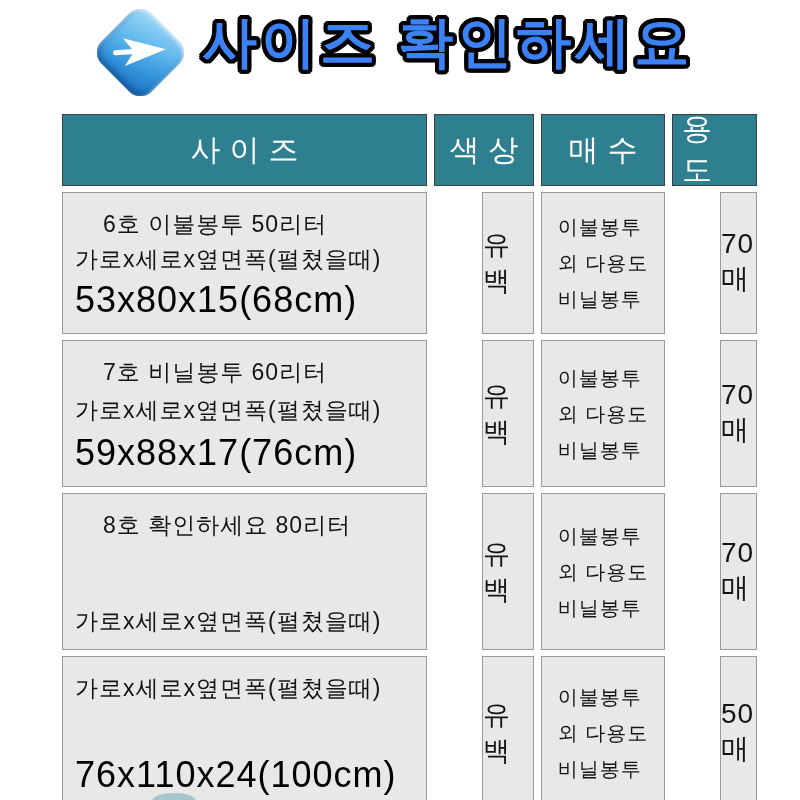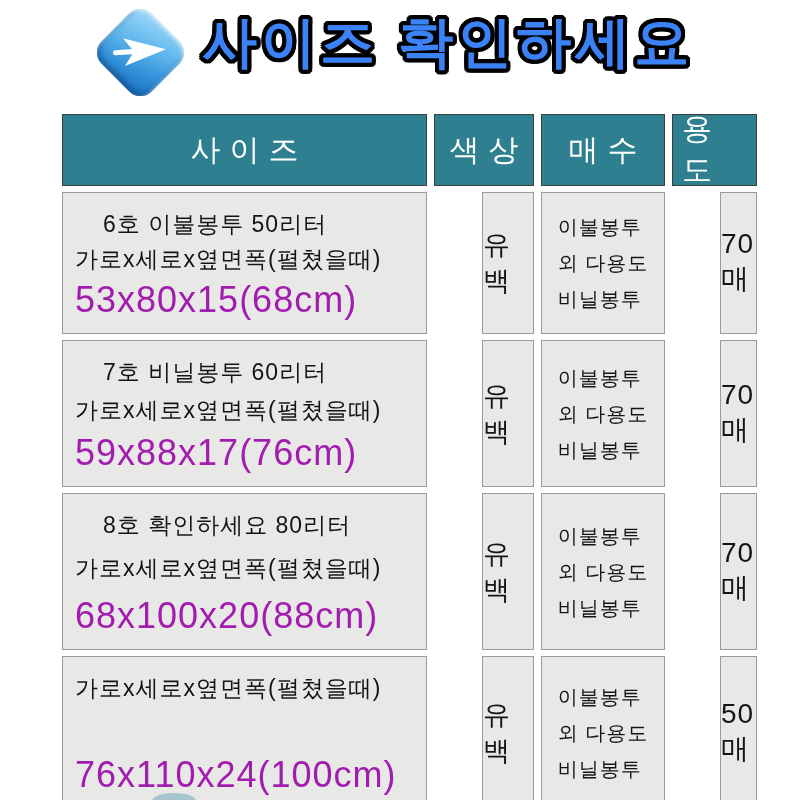--- a/index.html
+++ b/index.html
@@ -38,21 +38,21 @@
   .hcell{
     background:#2e8090;border:1px solid #3e3e3e;color:#ffffff;
     display:flex;align-items:center;justify-content:center;
     font-size:30px;letter-spacing:9px;padding-left:9px;
   }
   .cell{background:#e8e8e6;border:1px solid #9a9a9a;color:#141414;}
   .size-cell{display:flex;flex-direction:column;justify-content:space-between;
     padding:16px 8px 12px 12px;}
   .s1{font-size:23px;letter-spacing:1px;margin-left:28px;}
   .s2{font-size:23px;letter-spacing:1px;}
-  .s3{font-size:36px;color:#a21caf;letter-spacing:1px;}
+  .s3{font-size:36px;color:#000000;letter-spacing:1px;}
   .center-cell{display:flex;align-items:center;justify-content:center;margin-left:48px;}
   .color-cell{font-size:27px;letter-spacing:3px;}
   .use-cell{display:flex;align-items:center;justify-content:center;}
   .use-inner{font-size:20px;line-height:1.8;letter-spacing:1px;text-align:left;}
   .use-inner div{white-space:nowrap;}
   .qty-cell{font-size:28px;letter-spacing:1px;}
   
   .peek-dot{
     position:absolute;left:152px;top:793px;width:44px;height:16px;
     border-radius:50%;background:#63a2b2;opacity:.5;
@@ -103,21 +103,20 @@
       <div>이불봉투</div>
       <div>외 다용도</div>
       <div>비닐봉투</div>
     </div>
   </div>
   <div class="cell center-cell qty-cell">70매</div>
 
   <div class="cell size-cell">
     <div class="s1">8호 확인하세요 80리터</div>
     <div class="s2">가로x세로x옆면폭(펼쳤을때)</div>
-    <div class="s3">68x100x20(88cm)</div>
   </div>
   <div class="cell center-cell color-cell">유백</div>
   <div class="cell use-cell">
     <div class="use-inner">
       <div>이불봉투</div>
       <div>외 다용도</div>
       <div>비닐봉투</div>
     </div>
   </div>
   <div class="cell center-cell qty-cell">70매</div>

